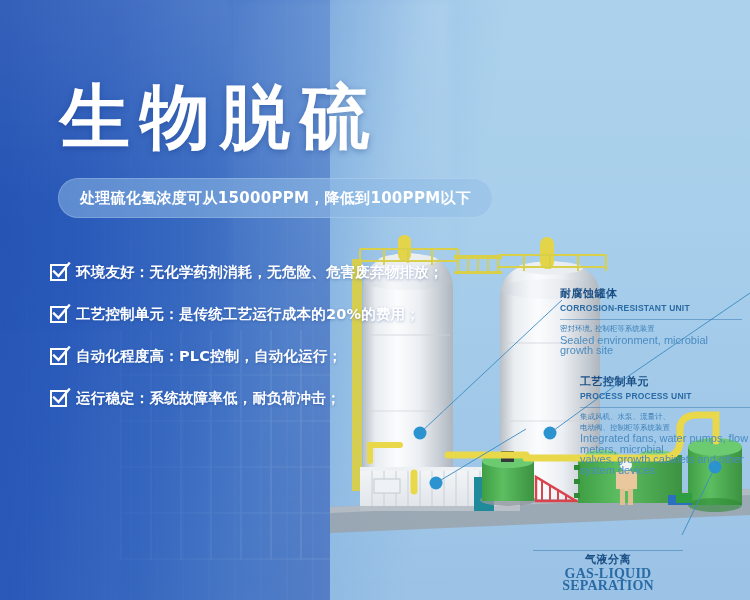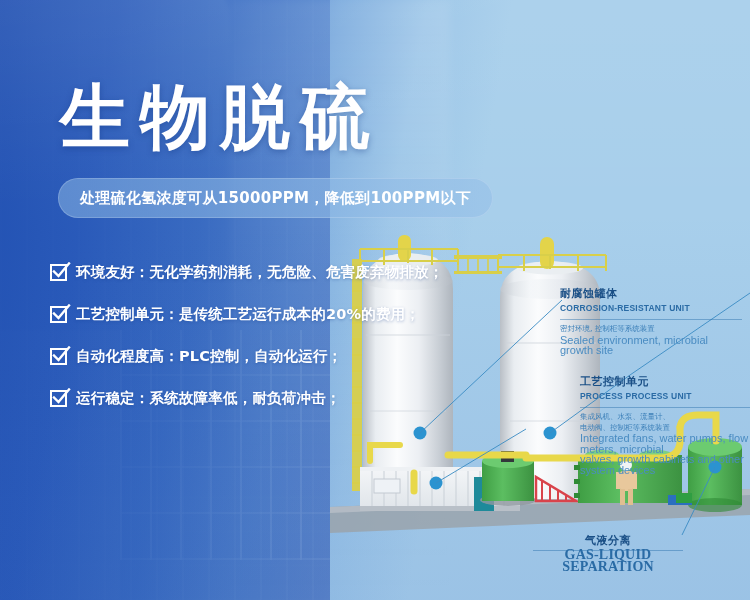--- a/index.html
+++ b/index.html
@@ -390,19 +390,19 @@
   <div class="callout" style="left:580px;top:375px;width:194px;">
     <div class="co-cn">工艺控制单元</div>
     <div class="co-en">PROCESS PROCESS UNIT</div>
     <div class="co-rule" style="width:194px;"></div>
     <div class="co-sub-cn">集成风机、水泵、流量计、</div>
     <div class="co-sub-cn">电动阀、控制柜等系统装置</div>
     <div class="co-sub-en">Integrated fans, water pumps, flow meters, microbial</div>
     <div class="co-sub-en">valves, growth cabinets and other system devices</div>
   </div>
 
-  <div class="callout-center" style="left:533px;top:534px;width:150px;">
+  <div class="callout-center" style="left:533px;top:553px;width:150px;">
     <div class="co-cn">气液分离</div>
     <div class="co-en">GAS-LIQUID SEPARATION</div>
   </div>
   <div style="position:absolute;left:533px;top:550px;width:150px;height:1px;background:rgba(40,110,170,.45);"></div>
 
 </div>
 
 </body></html>

